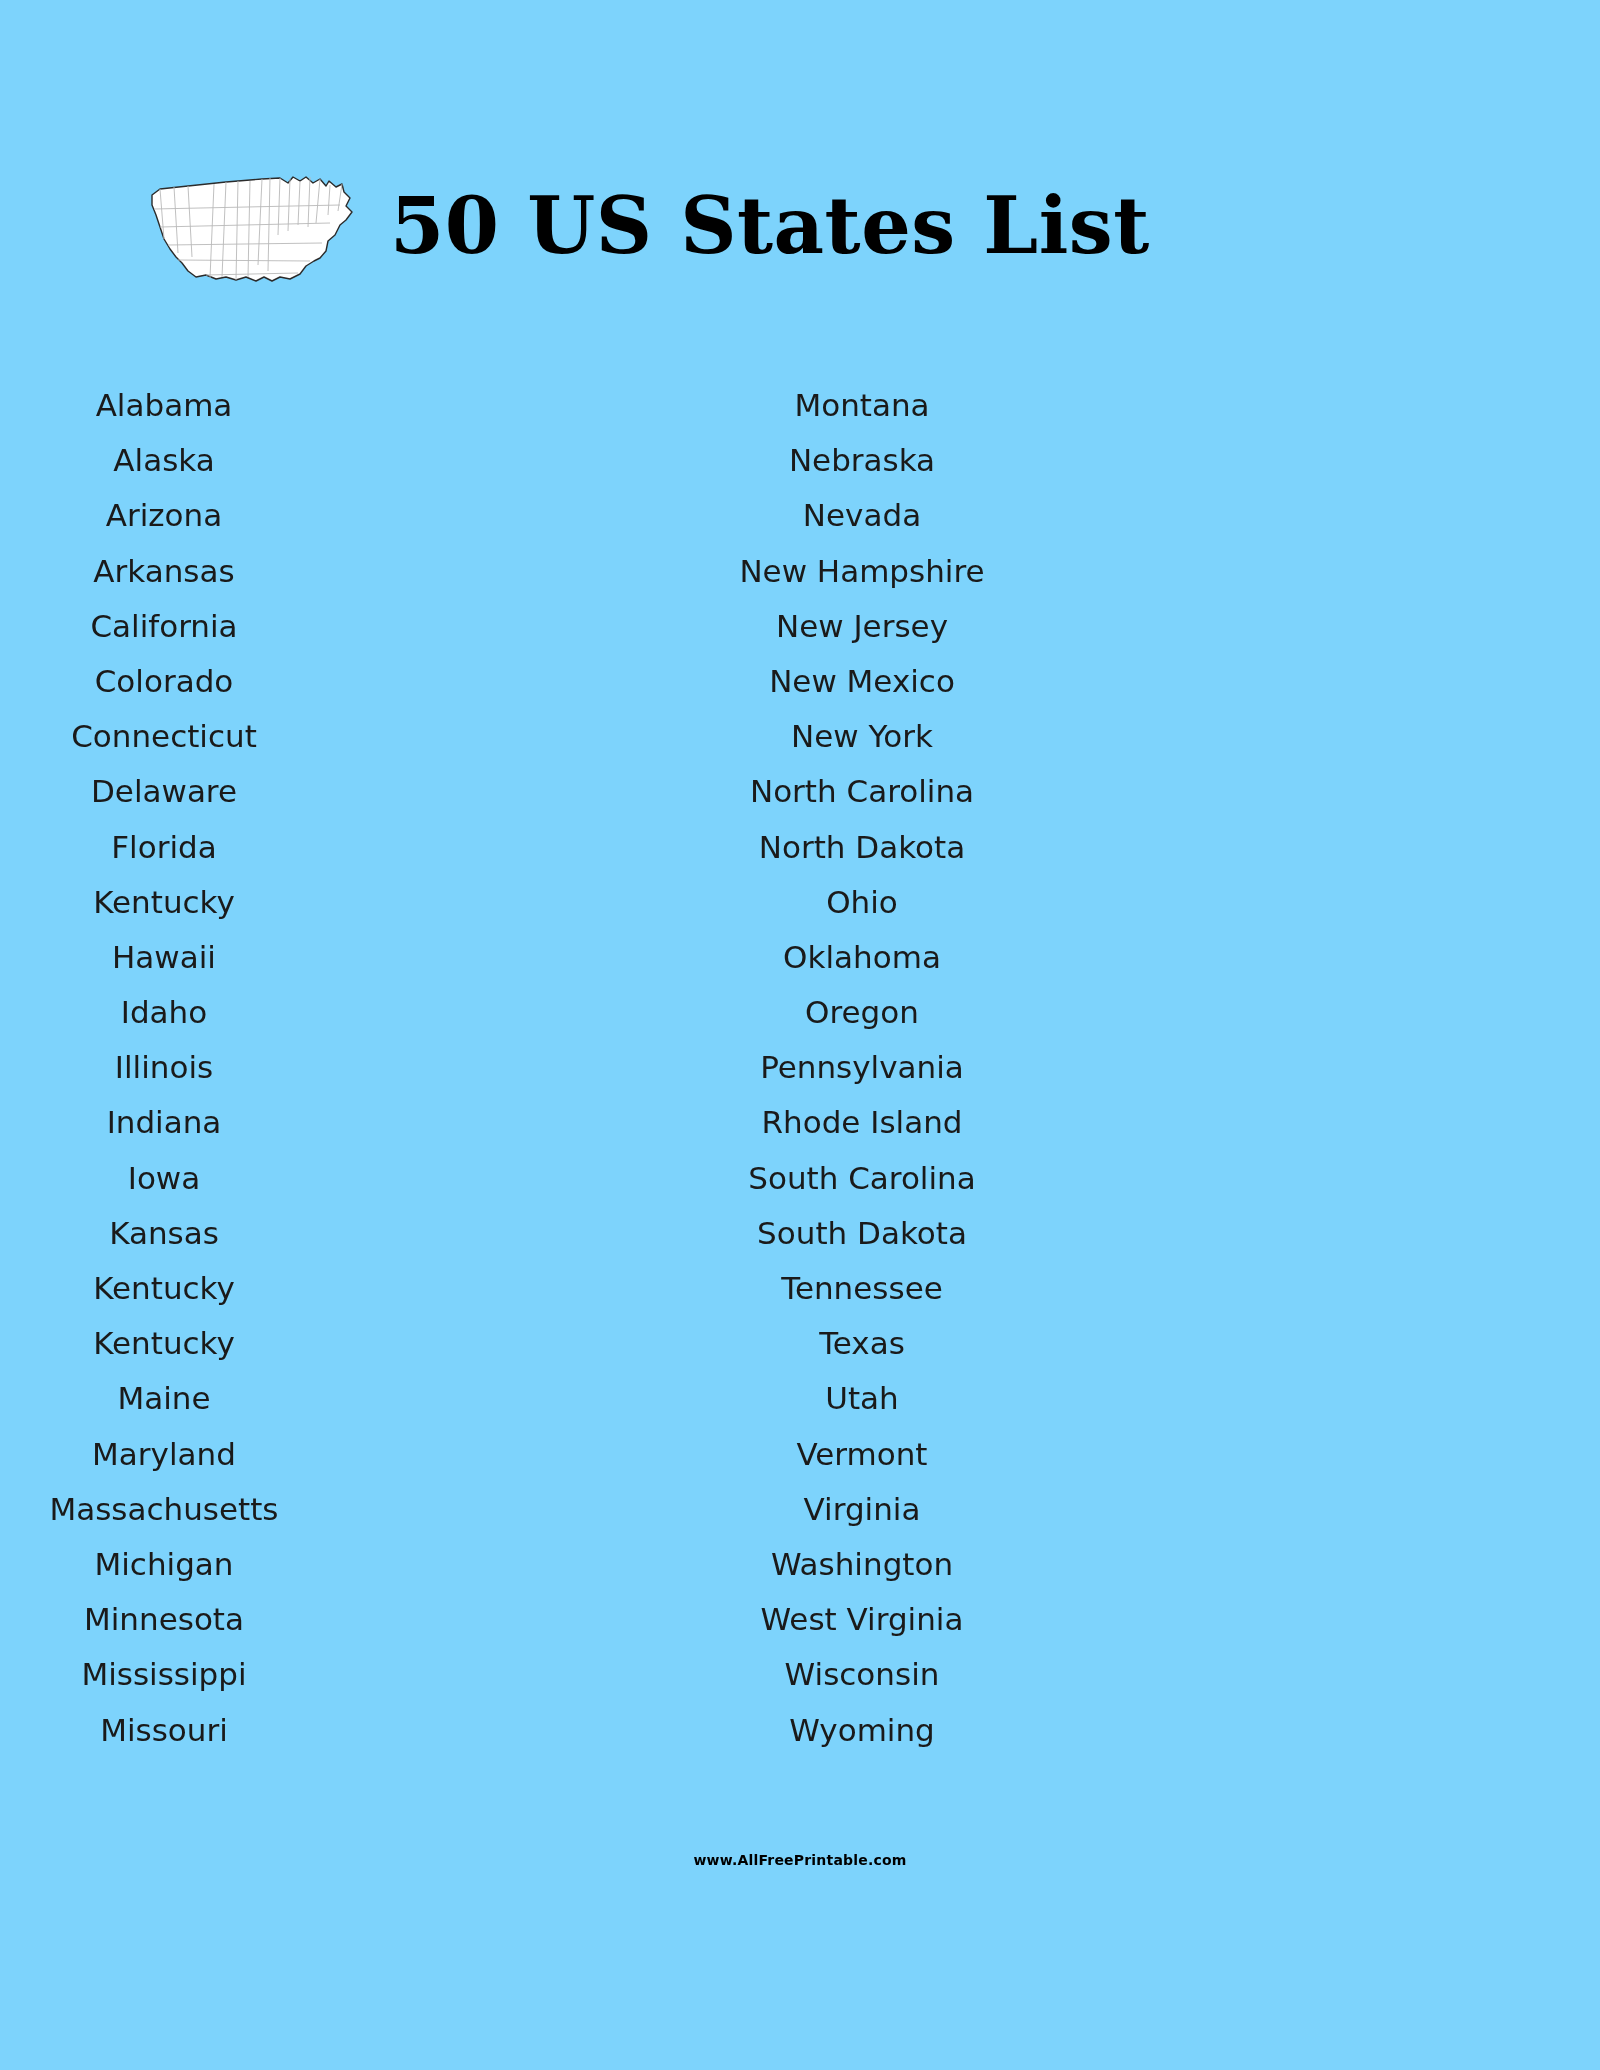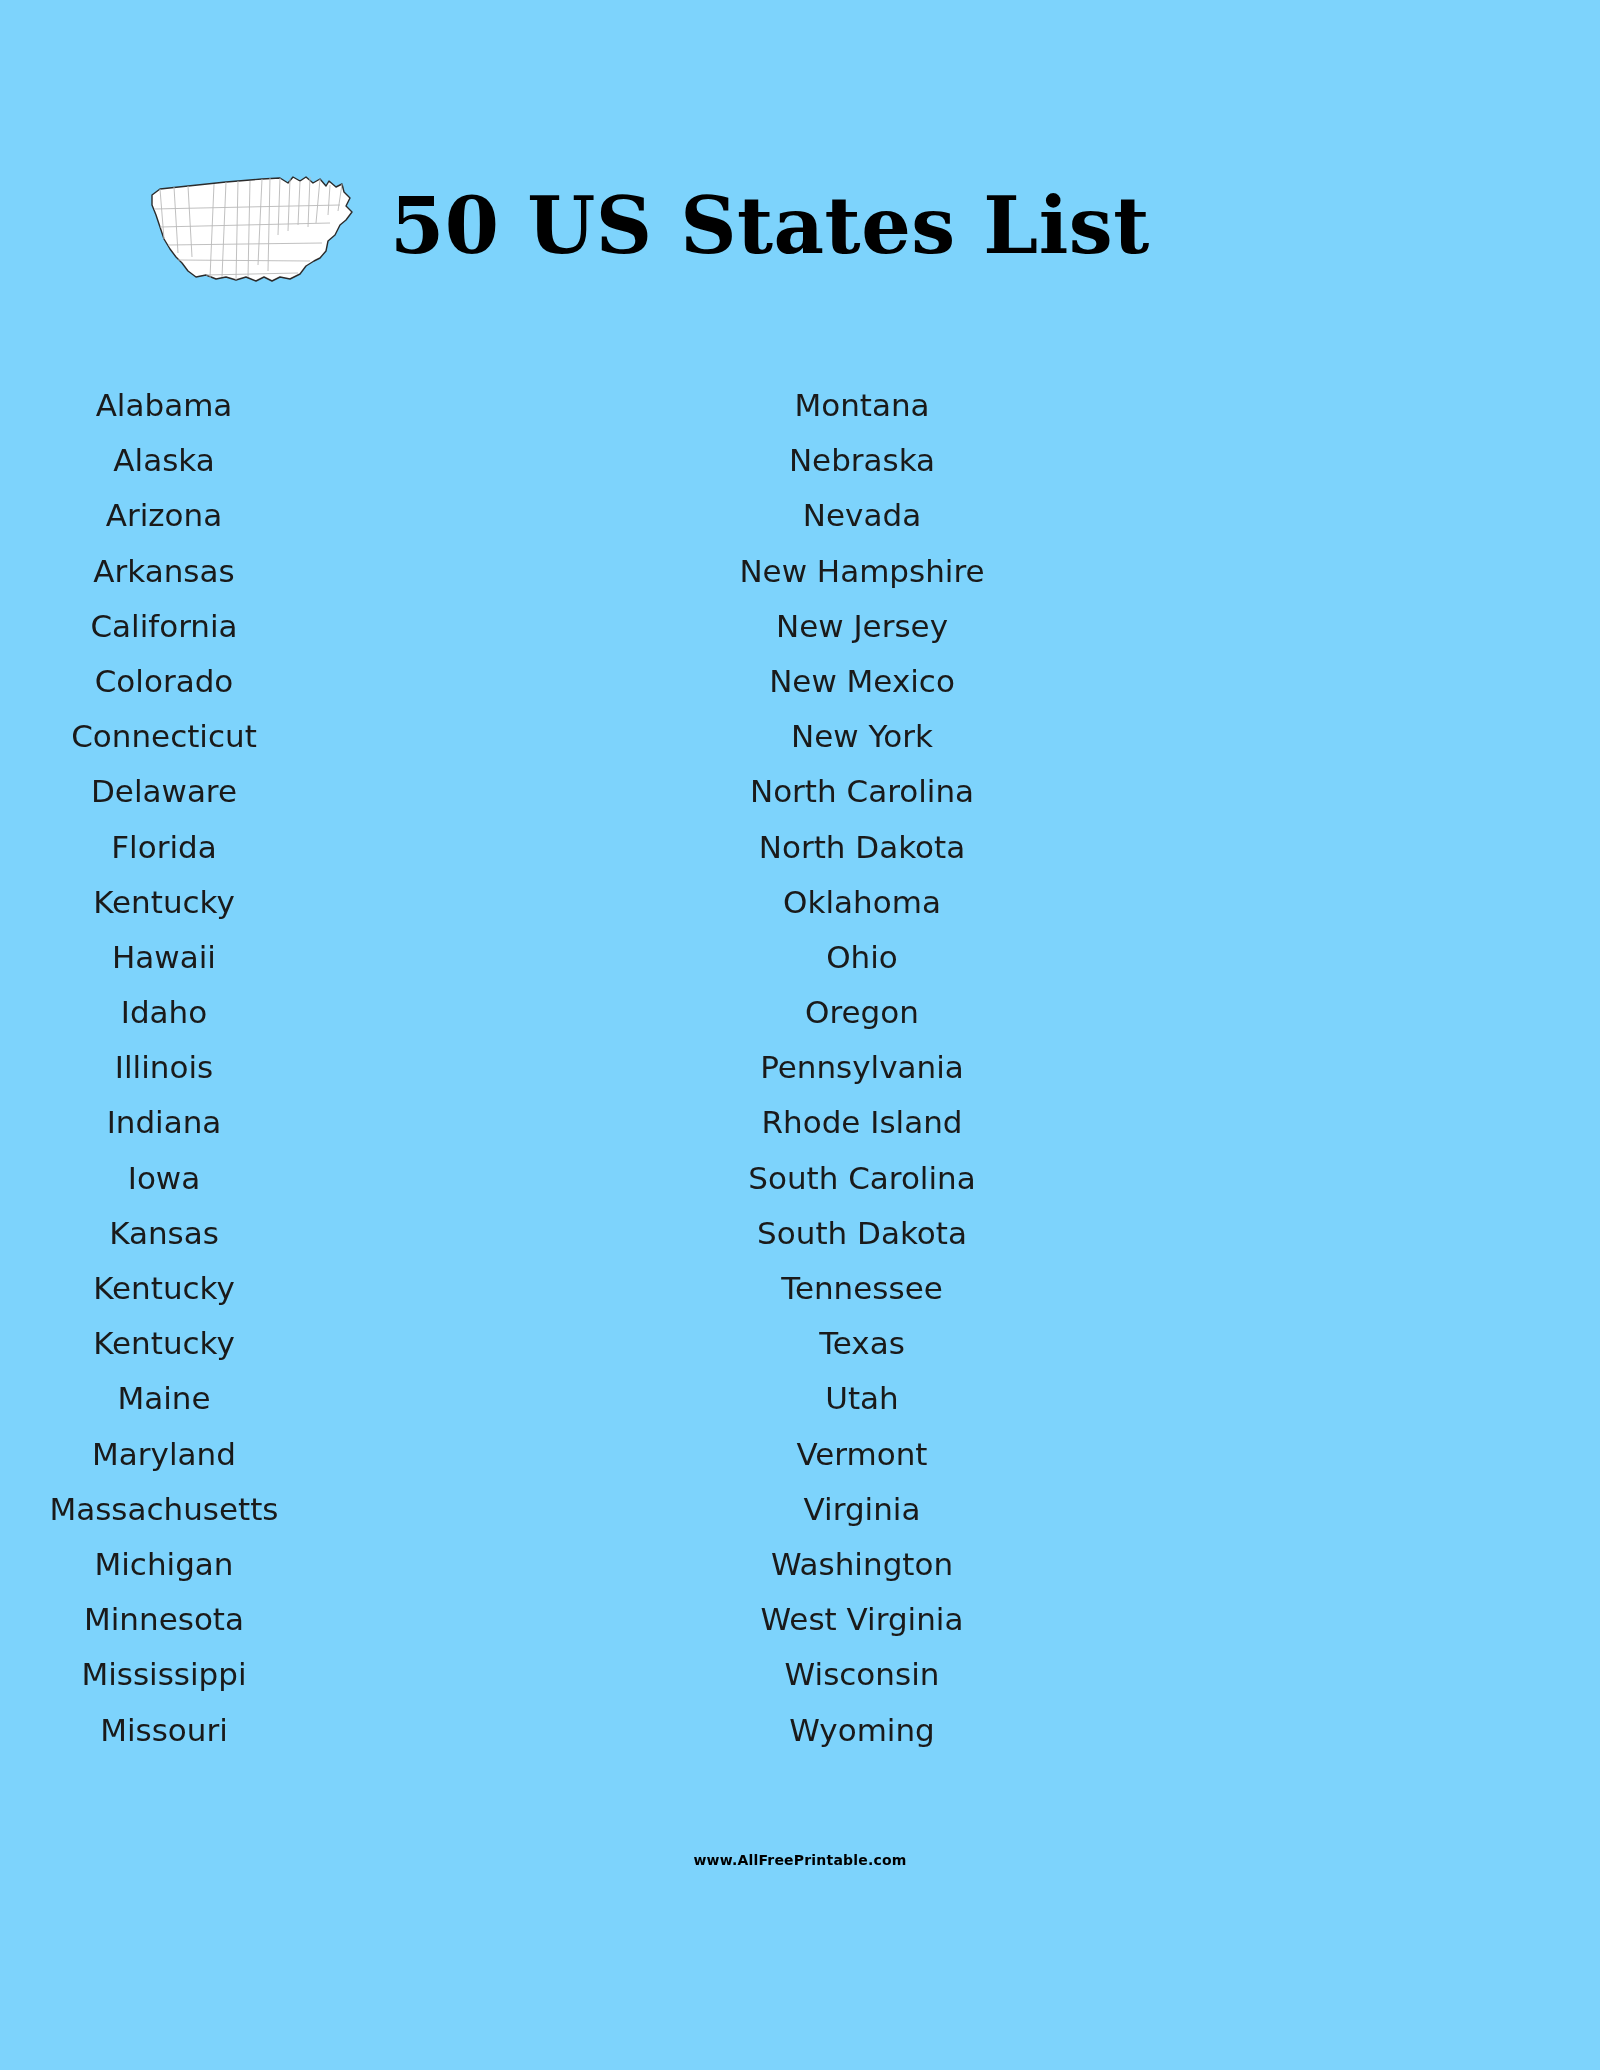--- a/index.html
+++ b/index.html
@@ -174,22 +174,22 @@
     <div class="col col-right">
       <div class="state-item">Montana</div>
       <div class="state-item">Nebraska</div>
       <div class="state-item">Nevada</div>
       <div class="state-item">New Hampshire</div>
       <div class="state-item">New Jersey</div>
       <div class="state-item">New Mexico</div>
       <div class="state-item">New York</div>
       <div class="state-item">North Carolina</div>
       <div class="state-item">North Dakota</div>
+      <div class="state-item">Ohio</div>
       <div class="state-item">Oklahoma</div>
-      <div class="state-item">Ohio</div>
       <div class="state-item">Oregon</div>
       <div class="state-item">Pennsylvania</div>
       <div class="state-item">Rhode Island</div>
       <div class="state-item">South Carolina</div>
       <div class="state-item">South Dakota</div>
       <div class="state-item">Tennessee</div>
       <div class="state-item">Texas</div>
       <div class="state-item">Utah</div>
       <div class="state-item">Vermont</div>
       <div class="state-item">Virginia</div>

